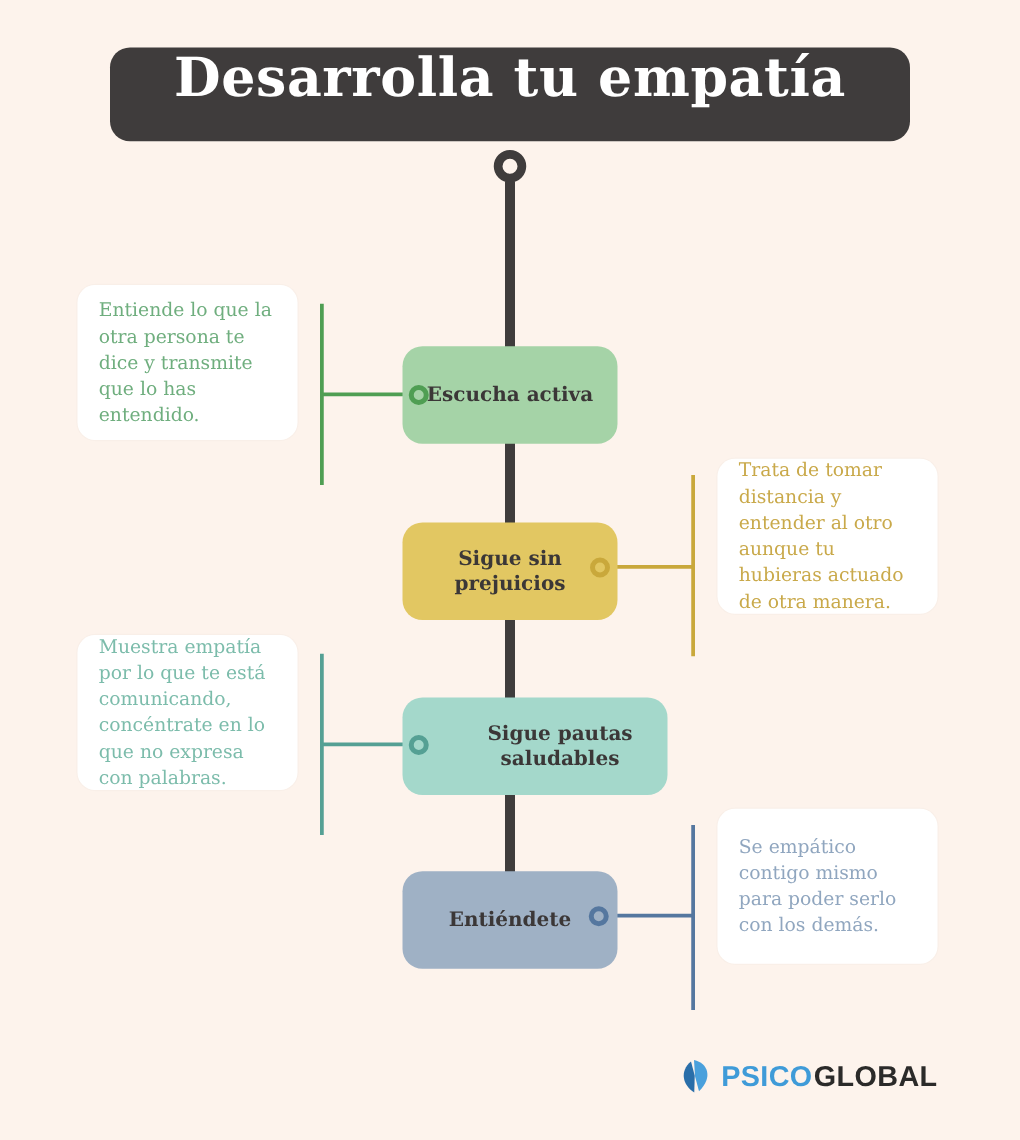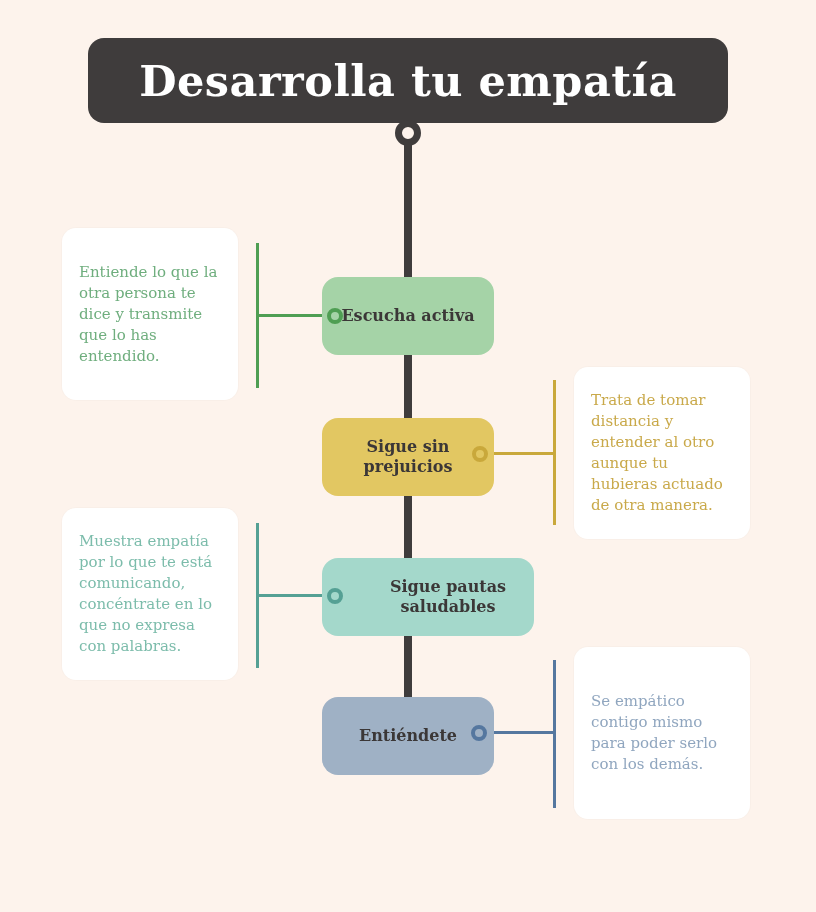--- a/index.html
+++ b/index.html
@@ -6,23 +6,23 @@
   body {
     width: 816px; height: 912px;
     font-family: "DejaVu Serif", serif;
     position: relative;
     overflow: hidden;
   }
   .stage { position: absolute; inset: 0; }
 
   .title-banner {
     position: absolute; left: 88px; top: 38px;
-    width: 640px; height: 85px;
+    width: 640px; height: 75px;
     border-radius: 16px;
-    display: flex; align-items: center; justify-content: center;
+    display: flex; align-items: flex-start; justify-content: center;
   }
   .title-banner h1 {
     margin: 0; font-size: 43px; font-weight: bold; letter-spacing: 0.5px;
   }
 
   .pin-ring {
     position: absolute; left: 395px; top: 120px;
     width: 26px; height: 26px; box-sizing: border-box;
     border: 7px solid #3f3c3c; border-radius: 50%;
     background: transparent; z-index: 1;
@@ -41,21 +41,21 @@
   .step-box .label {
     font-size: 16px; font-weight: bold; line-height: 1.25;
     padding: 0 10px;
   }
   .box-1 { top: 277px; }
   .box-2 { top: 418px; }
   .box-3 { top: 558px; padding-left: 40px; }
   .box-4 { top: 697px; }
 
   .card {
-    position: absolute; width: 176px; height: 172px;
+    position: absolute; width: 176px; height: 124px;
     background: #ffffff; border-radius: 14px; z-index: 2;
     display: flex; align-items: center;
     box-shadow: 0 0 0 1px rgba(0,0,0,0.015);
   }
   .card p {
     margin: 0; padding: 14px 17px; font-size: 15px; line-height: 1.4;
   }
   .card-1 { left: 62px;  top: 228px; }
   .card-2 { left: 574px; top: 367px; }
   .card-3 { left: 62px;  top: 508px; }
@@ -137,14 +137,22 @@
   <div class="vline v-4" style="background-color: rgb(85, 119, 159);"></div>
   <div class="hline h-4" style="background-color: rgb(85, 119, 159);"></div>
   <div class="card card-4">
     <p style="color: rgb(144, 166, 191);">Se empático contigo mismo para poder serlo con los demás.</p>
   </div>
   <div class="step-box box-4" style="background-color: rgb(159, 177, 197);">
     <span class="label" style="color: rgb(59, 55, 55);">Entiéndete</span>
   </div>
   <div class="node-ring n-4" style="border-color: rgb(85, 119, 159);"></div>
 
+  <div class="brand">
+    <svg width="30" height="30" viewBox="0 0 30 30">
+      <path d="M13.4,28 C4,22 1.5,11 10.8,3.2 L13.8,14.5 Z" style="fill: rgb(42, 110, 169);"></path>
+      <path d="M13.2,2 C24.5,4.5 28.5,16 17.2,27 L14.0,15.0 Z" style="fill: rgb(74, 160, 220);"></path>
+    </svg>
+    <span class="word" style="color: rgb(63, 155, 216);">PSICO</span>
+      <span class="word" style="margin-left: -4px; color: rgb(43, 42, 41);">GLOBAL</span>
+  </div>
 
 </div>
 
 </body></html>

